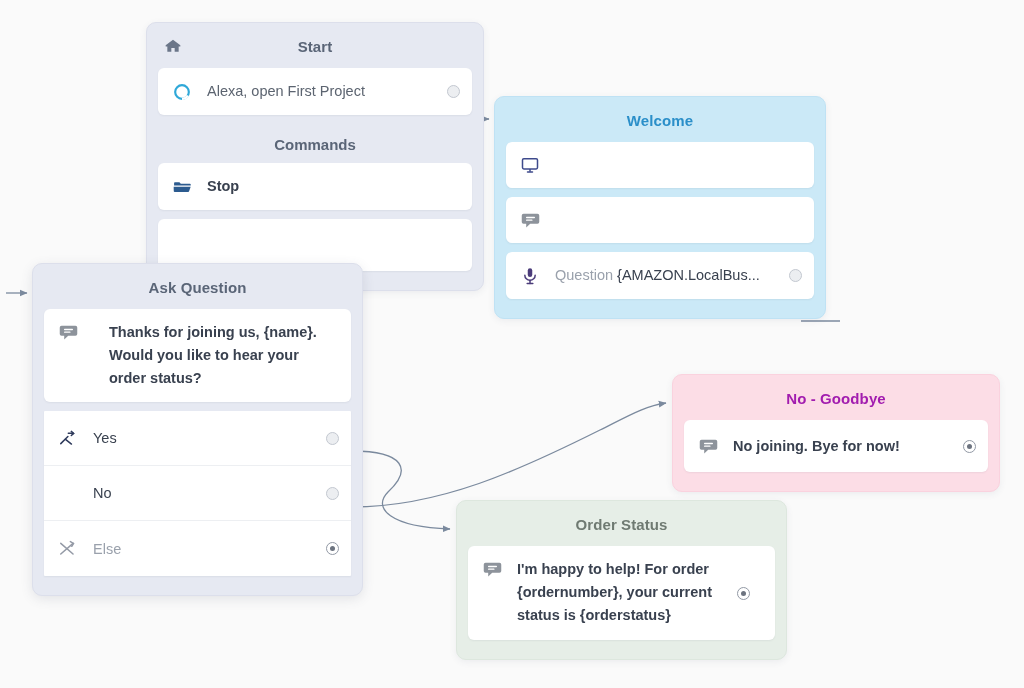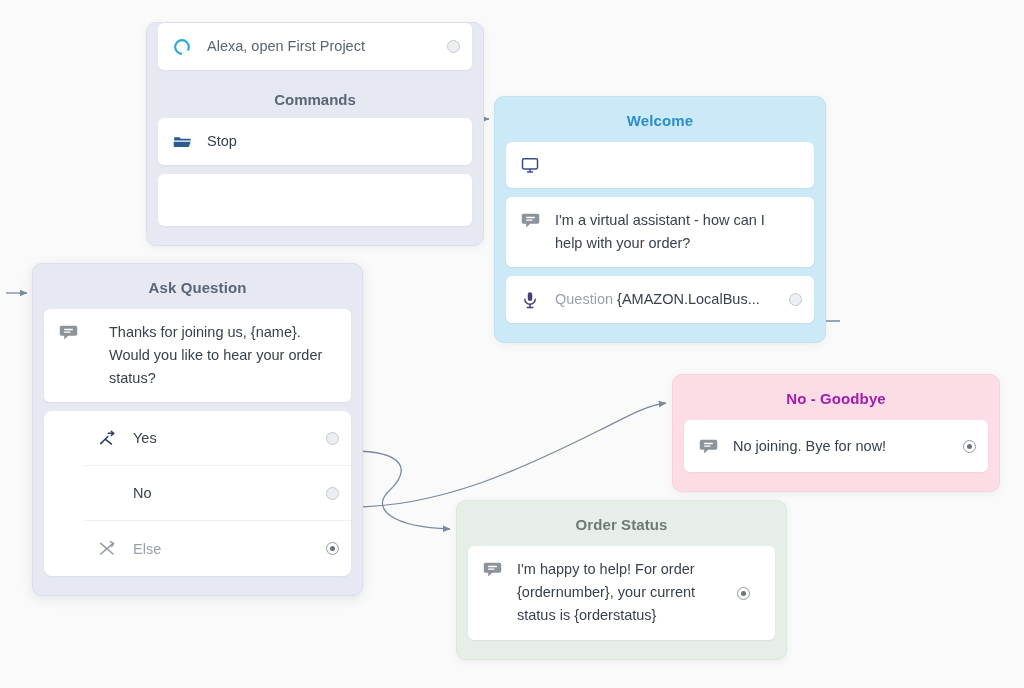--- a/index.html
+++ b/index.html
@@ -68,21 +68,21 @@
     justify-content: flex-start;
     margin-right: 11px;
   }
   .row .txt {
     font-size: 14.5px;
     line-height: 23px;
     color: #5c6470;
     flex: 1;
     padding-top: 0px;
   }
-  .row .txt.dark { color: #39414f; }
+  .row .txt.dark { color: #39414f; font-weight: bold; }
   .row .txt.mixed .mut { color: #9aa1ac; }
   .dot {
     width: 13px; height: 13px;
     border-radius: 50%;
     border: 1px solid #c3c8d0;
     background: #eceef1;
     margin-left: 8px;
     align-self: center;
     box-sizing: border-box;
     flex-shrink: 0;
@@ -97,24 +97,23 @@
     position: absolute;
     left: 3px; top: 3px;
     width: 5px; height: 5px;
     border-radius: 50%;
     background: #6d7480;
   }
   
   .group {
     background: #ffffff;
     margin: 0 11px 9px 11px;
-    border-radius: 8px;
+    border-radius: 1px;
     box-shadow: 0 1px 2px rgba(60,70,90,0.07);
     overflow: hidden;
-    padding-left: 40px;
   }
   .group .grow {
     display: flex;
     align-items: center;
     min-height: 55px;
     padding: 8px 12px 8px 14px;
     box-sizing: border-box;
     border-bottom: 1px solid #edeff2;
   }
   .group .grow:last-child { border-bottom: none; }
@@ -184,20 +183,28 @@
     <path d="M801,321 L840,321" fill="none" stroke="#7b8a9e" stroke-width="1.3"></path>
 
     <path d="M6,293 L27,293" fill="none" stroke="#7b8a9e" stroke-width="1.3" marker-end="url(#arrow)"></path>
 
     <path d="M352,451 C 405,451 412,470 388,492 C 372,508 390,527 450,529" fill="none" stroke="#7b8a9e" stroke-width="1.3" marker-end="url(#arrow)"></path>
 
     <path d="M352,507 C 440,507 520,470 600,430 C 630,415 645,406 666,403" fill="none" stroke="#7b8a9e" stroke-width="1.3" marker-end="url(#arrow)"></path>
   </svg>
 
   <div class="card shadowy" id="card-start">
+    <div style="position:relative;">
+      <span style="position:absolute;left:16px;top:13px;">
+        <svg class="gicon" width="20" height="20" viewBox="0 0 24 24" fill="#6b7689">
+          <path d="M12 4.5 L3.2 11.2 L3.2 12.6 L5.2 12.6 L5.2 19 L10 19 L10 14.4 L14 14.4 L14 19 L18.8 19 L18.8 12.6 L20.8 12.6 L20.8 11.2 Z"></path>
+        </svg>
+      </span>
+      <div class="card-title">Start</div>
+    </div>
 
     <div class="row compact">
       <span class="ico">
         <svg class="gicon" width="20" height="20" viewBox="0 0 24 24">
           <circle cx="12" cy="12" r="8.2" fill="none" stroke="#2fa8d8" stroke-width="2.6"></circle>
           <path d="M12 20.2 A8.2 8.2 0 0 0 19 16.2" fill="none" stroke="#ffffff" stroke-width="2.8"></path>
         </svg>
       </span>
       <span class="txt">Alexa, open First Project</span>
       <span class="dot"></span>
@@ -233,21 +240,20 @@
       </span>
     </div>
 
     <div class="row">
       <span class="ico" style="padding-top:1px;">
         <svg class="gicon" width="21" height="21" viewBox="0 0 24 24" fill="#8d939b">
           <path d="M4 4.2 h16 a2 2 0 0 1 2 2 v7.6 a2 2 0 0 1 -2 2 h-8.3 l-4.6 4.1 v-4.1 h-3.1 a2 2 0 0 1 -2 -2 v-7.6 a2 2 0 0 1 2 -2 z"></path>
           <path d="M7.6 8.6 h8.8 M7.6 11.6 h6" stroke="#ffffff" stroke-width="1.5" stroke-linecap="round"></path>
         </svg>
       </span>
-      <span class="txt dark" style="max-width:236px;">I'm a virtual assistant - how can I help with your order?</span>
     </div>
 
     <div class="row compact">
       <span class="ico">
         <svg class="gicon" width="20" height="20" viewBox="0 0 24 24" fill="#4b3c7a">
           <rect x="9.3" y="2.6" width="5.4" height="10.6" rx="2.7"></rect>
           <path d="M5.8 11 a6.2 6.2 0 0 0 12.4 0" fill="none" stroke="#4b3c7a" stroke-width="1.8" stroke-linecap="round"></path>
           <path d="M12 17.3 v3.6" stroke="#4b3c7a" stroke-width="1.8" stroke-linecap="round"></path>
           <path d="M8.6 21 h6.8" stroke="#4b3c7a" stroke-width="1.8" stroke-linecap="round"></path>
         </svg>

